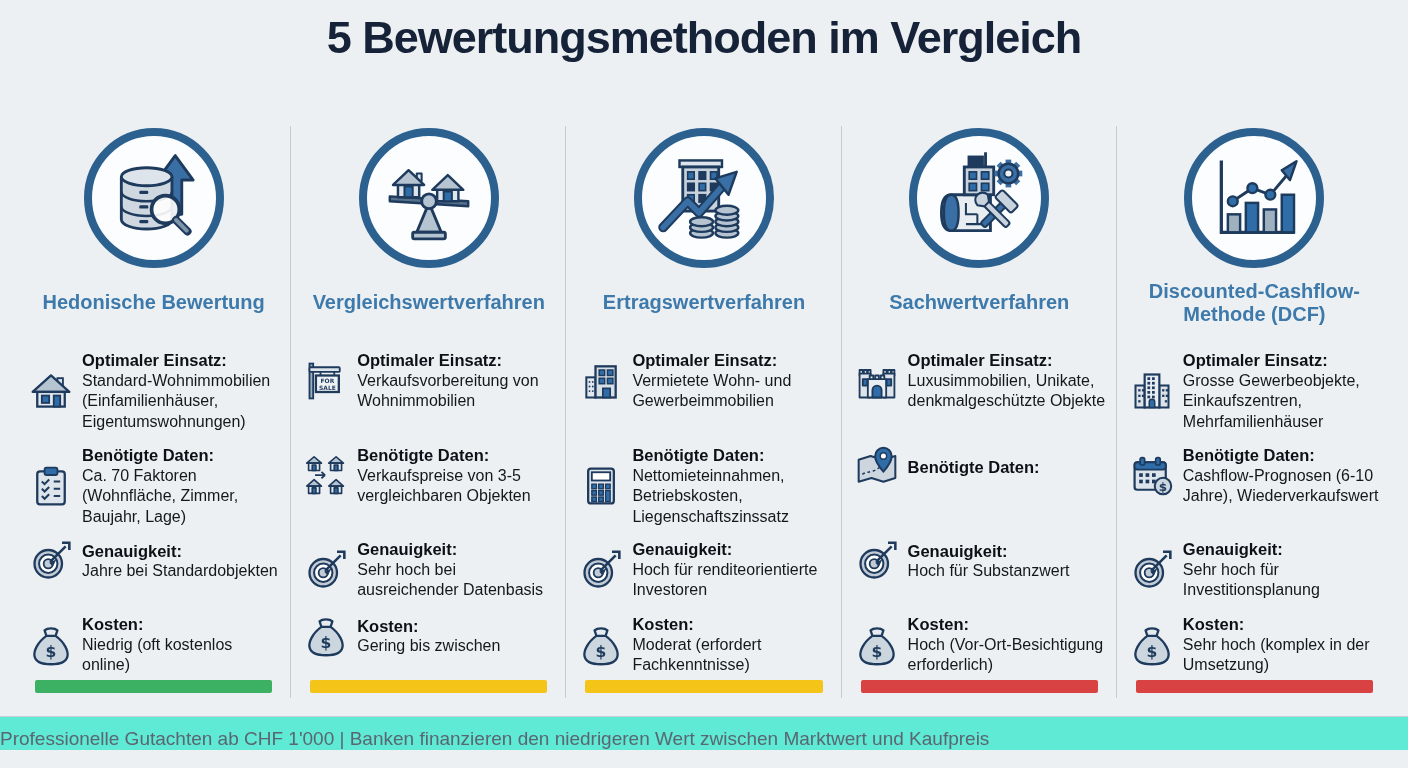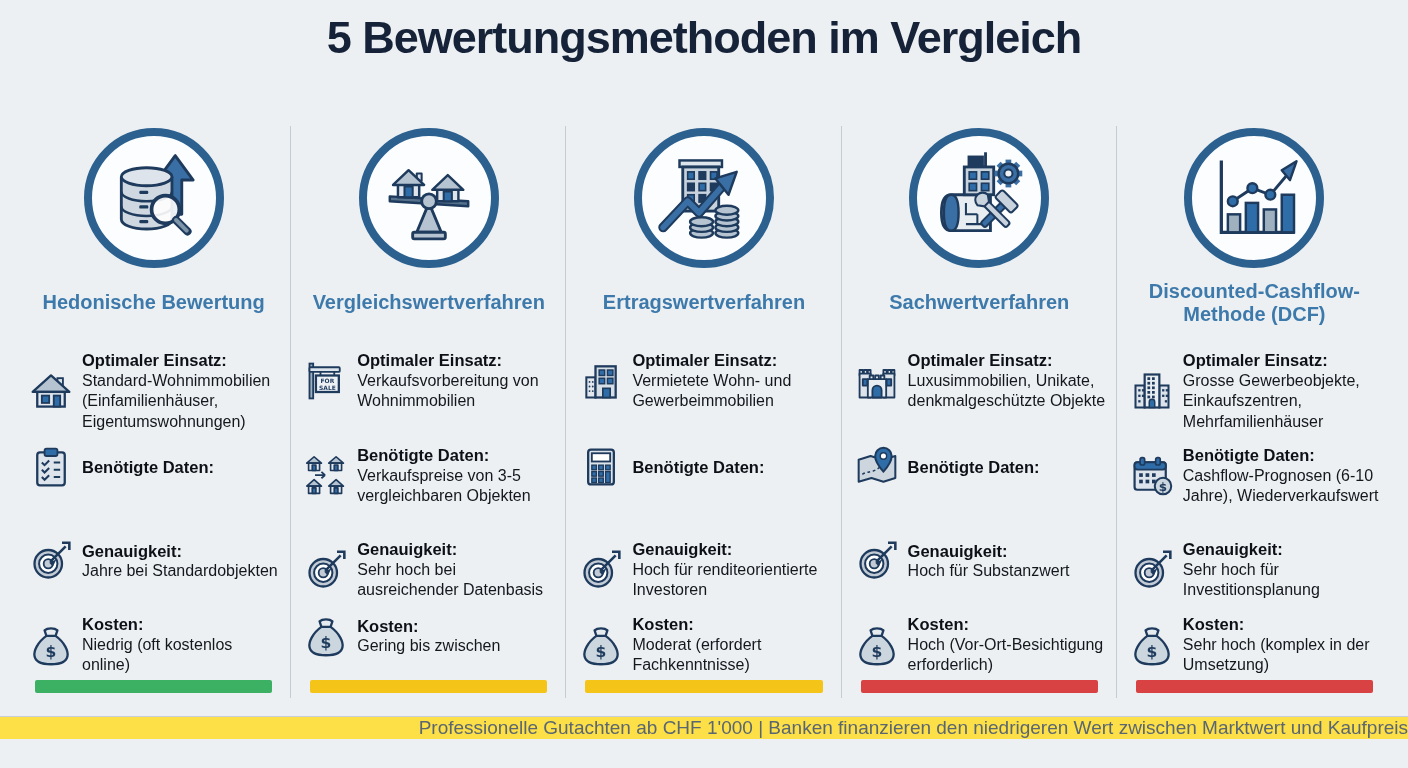--- a/index.html
+++ b/index.html
@@ -27,21 +27,21 @@
     height:70px;display:flex;align-items:center;justify-content:center;text-align:center;
     color:#3d7aab;font-size:20px;font-weight:700;line-height:1.16;margin:0 -7px;
   }
   .rows{display:grid;grid-template-rows:95px 94px 75px 66px;padding-top:12px;align-items:start}
   .info-row{display:flex;gap:9px;align-items:center}
   .row-icon{flex:0 0 44px;line-height:0}
   .row-icon svg{width:44px;height:44px;display:block}
   .row-text{font-size:16px;line-height:20.5px;margin-right:-5px;color:#14181d}
   .row-label{display:block;font-weight:700;font-size:16.5px;color:#0d1117}
   .rating-bar{height:13px;border-radius:2px;margin:0 6px}
-  .footer{position:absolute;left:0;right:0;top:716px;border-top:1px solid #c9cfd5;text-align:right;background:#fde047}
+  .footer{position:absolute;left:0;right:0;top:716px;border-top:1px solid #c9cfd5;padding-top:11px;text-align:left;background:#5eead4}
   .footer-text{font-size:19px;color:#5a6672}
 </style>
 </head>
 <body>
 
 <div class="title">5 Bewertungsmethoden im Vergleich</div>
 
 <div class="columns">
   <div class="column">
     <div class="circle">
@@ -75,21 +75,21 @@
           <span class="row-text"><span class="row-label">Optimaler Einsatz:</span><span>Standard-Wohnimmobilien (Einfamilienhäuser, Eigentumswohnungen)</span></span>
         </div>
         <div class="info-row">
           <span class="row-icon">
             <svg viewBox="0 0 48 48">
               <rect x="9" y="8" width="30" height="36" rx="3" fill="#dde4eb" stroke="#1e3a5c" stroke-width="2.5"></rect>
               <rect x="17" y="4" width="14" height="8" rx="2" fill="#2f6da8" stroke="#1e3a5c" stroke-width="2"></rect>
               <path d="M14 19 l3 3 l5 -5 M27 19 h7 M14 27 l3 3 l5 -5 M27 27 h7 M14 35 l3 3 l5 -5 M27 35 h7" fill="none" stroke="#1e3a5c" stroke-width="2.2"></path>
             </svg>
           </span>
-          <span class="row-text"><span class="row-label">Benötigte Daten:</span></span>
+          <span class="row-text"><span class="row-label">Benötigte Daten:</span><span>Ca. 70 Faktoren (Wohnfläche, Zimmer, Baujahr, Lage)</span></span>
         </div>
         <div class="info-row">
           <span class="row-icon">
             <svg viewBox="0 0 48 48">
               <circle cx="21" cy="27" r="15" fill="#c3ccd6" stroke="#1e3a5c" stroke-width="2.5"></circle>
               <circle cx="21" cy="27" r="10" fill="#fff" stroke="#1e3a5c" stroke-width="2.2"></circle>
               <circle cx="21" cy="27" r="5" fill="#c3ccd6" stroke="#1e3a5c" stroke-width="2"></circle>
               <line x1="23" y1="25" x2="40" y2="8" stroke="#1e3a5c" stroke-width="2.8"></line>
               <path d="M36 4 l8 0 l0 8" fill="none" stroke="#1e3a5c" stroke-width="2.8"></path>
               <polygon points="22,26 30,22 26,30" fill="#1e3a5c"></polygon>
@@ -272,21 +272,21 @@
                 <rect x="21.5" y="22" width="5" height="5"></rect>
                 <rect x="29" y="22" width="5" height="5"></rect>
                 <rect x="14" y="29" width="5" height="5"></rect>
                 <rect x="21.5" y="29" width="5" height="5"></rect>
                 <rect x="29" y="29" width="5" height="12"></rect>
                 <rect x="14" y="36" width="5" height="5"></rect>
                 <rect x="21.5" y="36" width="5" height="5"></rect>
               </g>
             </svg>
           </span>
-          <span class="row-text"><span class="row-label">Benötigte Daten:</span></span>
+          <span class="row-text"><span class="row-label">Benötigte Daten:</span><span>Nettomieteinnahmen, Betriebskosten, Liegenschaftszinssatz</span></span>
         </div>
         <div class="info-row">
           <span class="row-icon">
             <svg viewBox="0 0 48 48">
               <circle cx="21" cy="27" r="15" fill="#c3ccd6" stroke="#1e3a5c" stroke-width="2.5"></circle>
               <circle cx="21" cy="27" r="10" fill="#fff" stroke="#1e3a5c" stroke-width="2.2"></circle>
               <circle cx="21" cy="27" r="5" fill="#c3ccd6" stroke="#1e3a5c" stroke-width="2"></circle>
               <line x1="23" y1="25" x2="40" y2="8" stroke="#1e3a5c" stroke-width="2.8"></line>
               <path d="M36 4 l8 0 l0 8" fill="none" stroke="#1e3a5c" stroke-width="2.8"></path>
               <polygon points="22,26 30,22 26,30" fill="#1e3a5c"></polygon>

